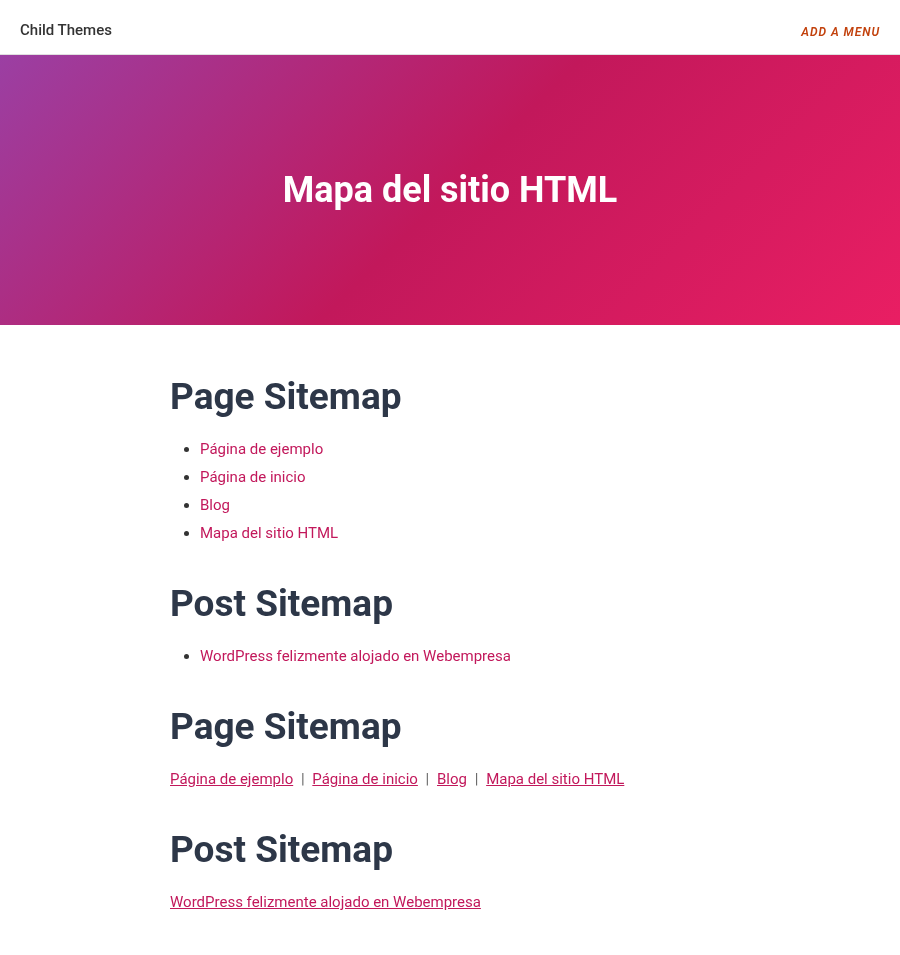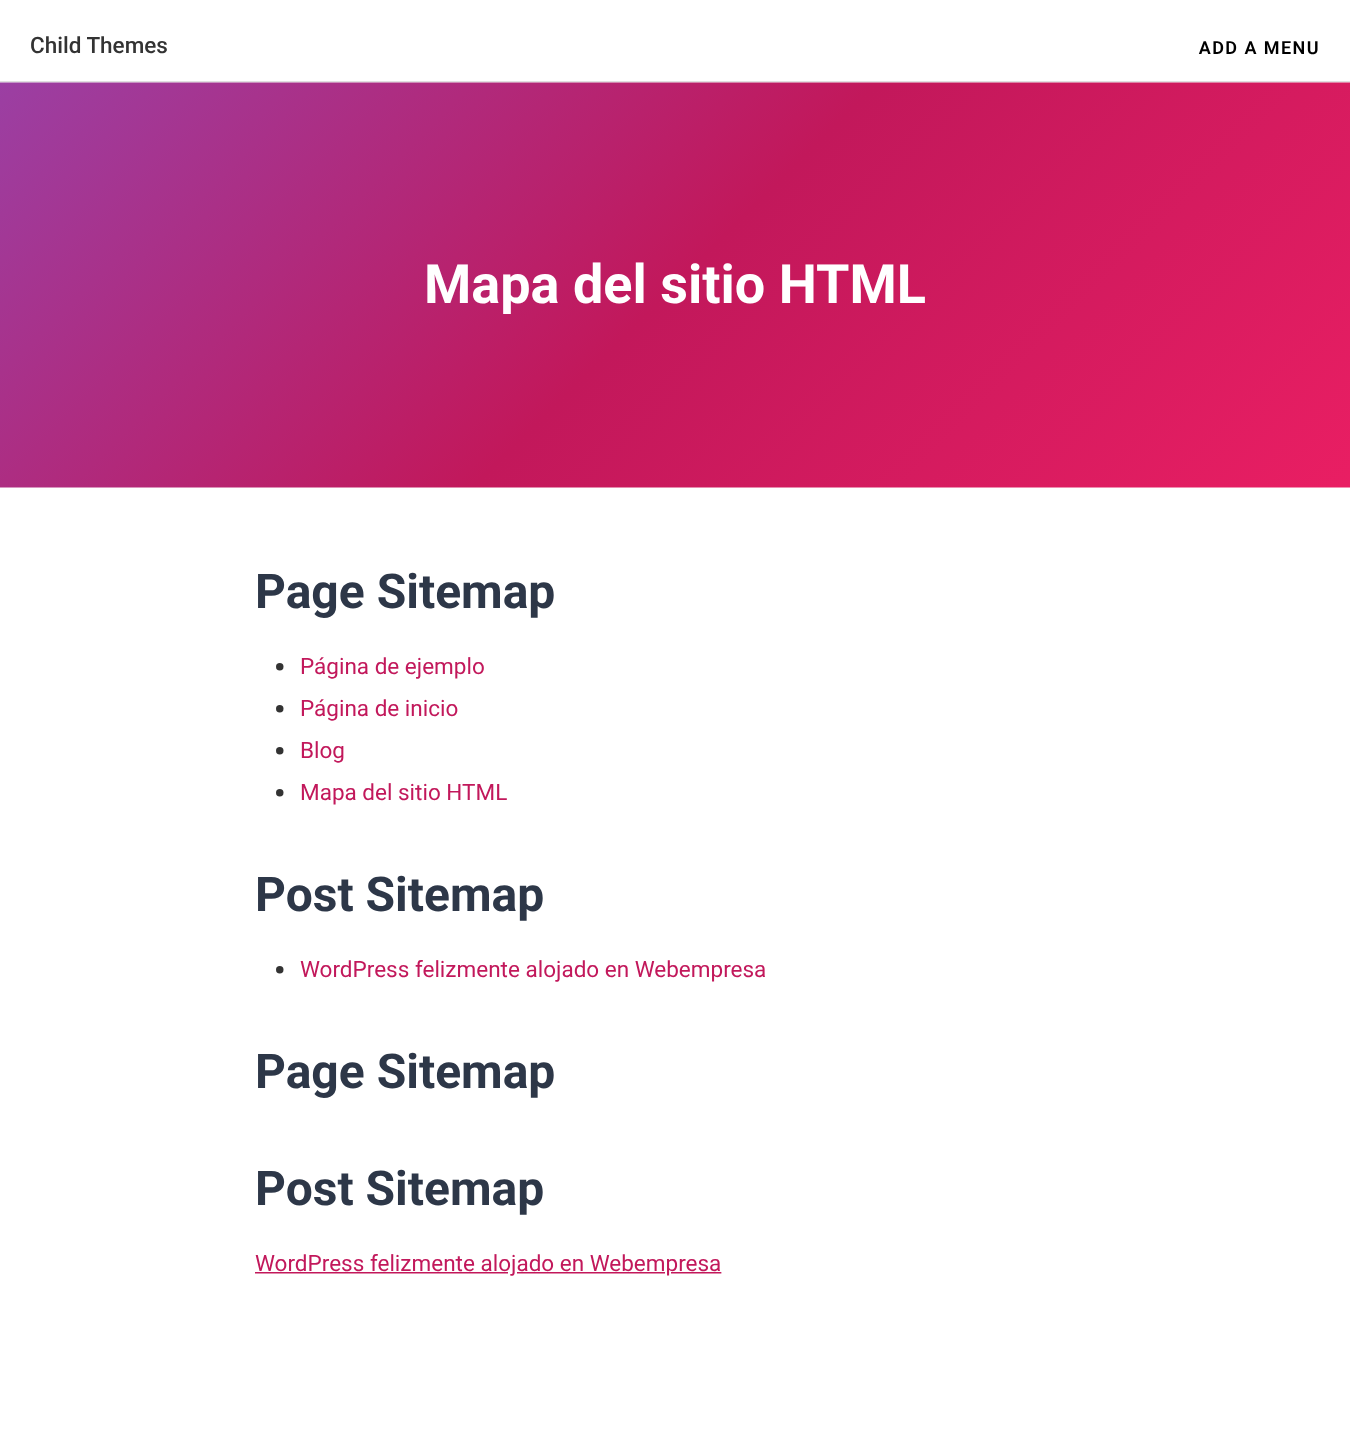--- a/index.html
+++ b/index.html
@@ -30,22 +30,23 @@
     .top-bar-logo {
       font-size: 15px;
       font-weight: 500;
       color: #333;
     }
 
     .top-bar-menu {
       font-size: 12px;
       font-weight: 600;
       letter-spacing: 0.08em;
-      color: #000000;
+      color: #c2410c;
       text-transform: uppercase;
+      font-style: italic;
     }
 
     
     .hero-banner {
       width: 100%;
       height: 270px;
       background: linear-gradient(135deg, #9b3fa3 0%, #c2185b 50%, #e91e63 100%);
       display: flex;
       align-items: center;
       justify-content: center;
@@ -57,21 +58,21 @@
       font-weight: 700;
       text-align: center;
     }
 
     
     .main-content {
       padding: 50px 170px 50px 170px;
     }
 
     .section-heading {
-      font-size: 32px;
+      font-size: 37px;
       font-weight: 700;
       color: #2d3748;
       margin-bottom: 22px;
     }
 
     .sitemap-list {
       list-style: disc;
       padding-left: 30px;
       margin-bottom: 40px;
     }
@@ -142,20 +143,29 @@
     <h2 class="section-heading">Post Sitemap</h2>
     <ul class="sitemap-list">
       <li>
         <a class="sitemap-link" href="#">WordPress felizmente alojado en Webempresa</a>
       </li>
     </ul>
   </div>
 
   <div class="section-block">
     <h2 class="section-heading">Page Sitemap</h2>
+    <p class="inline-links">
+      <a href="#">Página de ejemplo</a>
+      <span class="inline-sep">|</span>
+      <a href="#">Página de inicio</a>
+      <span class="inline-sep">|</span>
+      <a href="#">Blog</a>
+      <span class="inline-sep">|</span>
+      <a href="#">Mapa del sitio HTML</a>
+    </p>
   </div>
 
   <div class="section-block">
     <h2 class="section-heading">Post Sitemap</h2>
     <p class="inline-links">
       <a href="#">WordPress felizmente alojado en Webempresa</a>
     </p>
   </div>
 
 </main>

